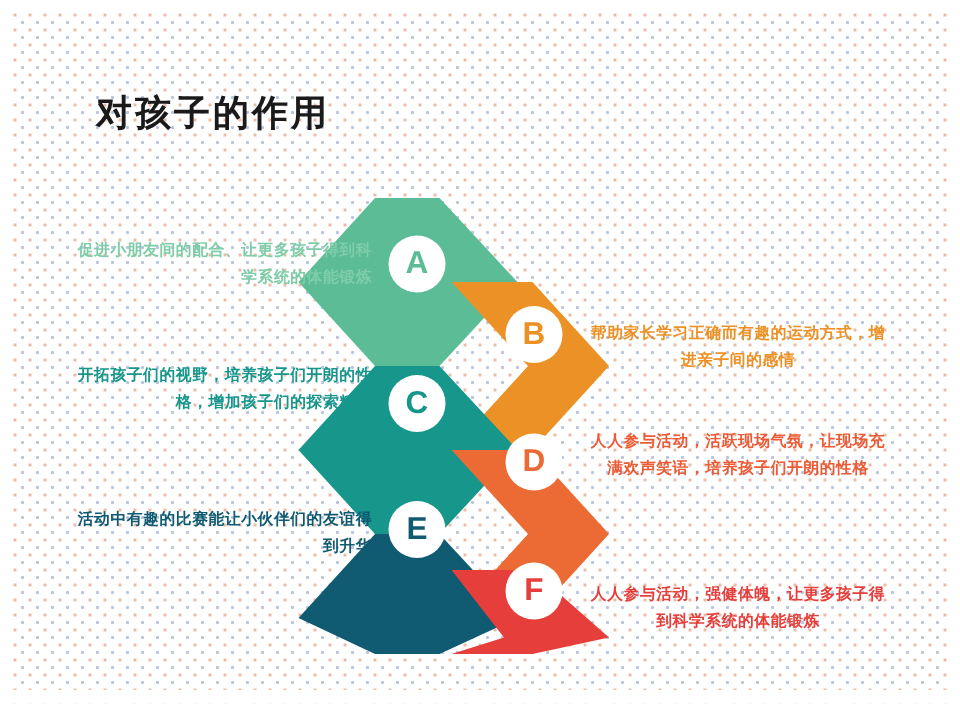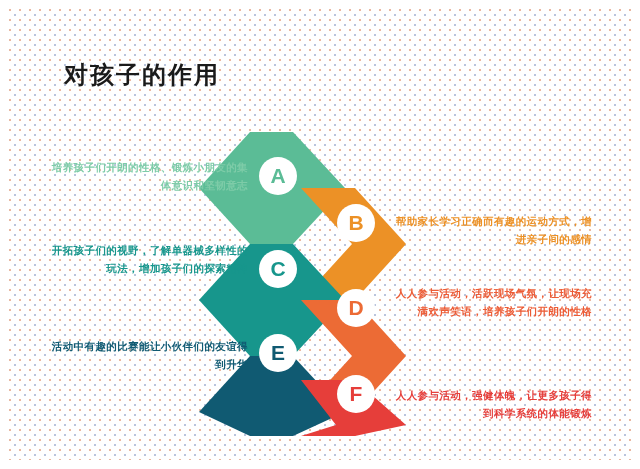--- a/index.html
+++ b/index.html
@@ -76,21 +76,21 @@
   
   .caption {
     position: absolute;
     font-size: 10.5px;
     line-height: 18px;
     font-weight: bold;
     letter-spacing: 0.4px;
     z-index: 30;
   }
   .cap-left  { text-align: right; width: 200px; }
-  .cap-right { text-align: right;  width: 200px; font-family: Liberation Serif, serif; }
+  .cap-right { text-align: center;  width: 200px; }
 </style>
 </head>
 <body>
 
 <div id="slide">
 
   <h1 id="title">对孩子的作用</h1>
 
   <svg id="chev-stack" viewBox="0 0 640 469" width="640" height="469" xmlns="http://www.w3.org/2000/svg">
 
@@ -119,25 +119,25 @@
   <div class="badge" style="left:337px; top:289px; color:#EC6B35;">
     <span>D</span>
   </div>
   <div class="badge" style="left:259px; top:334px; color:#105A72;">
     <span>E</span>
   </div>
   <div class="badge" style="left:337px; top:375px; color:#E63E3A;">
     <span>F</span>
   </div>
 
-  <div class="caption cap-left" style="left:48px; top:158px; color:#7ECCA8;">培养孩子们开朗的性格、锻炼小朋友的集体意识和坚韧意志</div>
+  <div class="caption cap-left" style="left:48px; top:158px; color:#7ECCA8;">促进小朋友间的配合、让更多孩子得到科学系统的体能锻炼</div>
 
   <div class="caption cap-right" style="left:392px; top:213px; color:#EC9126;">帮助家长学习正确而有趣的运动方式，增进亲子间的感情</div>
 
-  <div class="caption cap-left" style="left:48px; top:241px; color:#17968C;">开拓孩子们的视野，了解单器械多样性的玩法，增加孩子们的探索精神</div>
+  <div class="caption cap-left" style="left:48px; top:241px; color:#17968C;">开拓孩子们的视野，培养孩子们开朗的性格，增加孩子们的探索精神</div>
 
   <div class="caption cap-left" style="left:48px; top:337px; color:#105A72;">活动中有趣的比赛能让小伙伴们的友谊得到升华</div>
 
   <div class="caption cap-right" style="left:392px; top:285px; color:#EC5B35;">人人参与活动，活跃现场气氛，让现场充满欢声笑语，培养孩子们开朗的性格</div>
 
   <div class="caption cap-right" style="left:392px; top:387px; color:#E63E3A;">人人参与活动，强健体魄，让更多孩子得到科学系统的体能锻炼</div>
 
   <div id="frame-top"></div>
   <div id="frame-bottom"></div>
   <div id="frame-left"></div>

